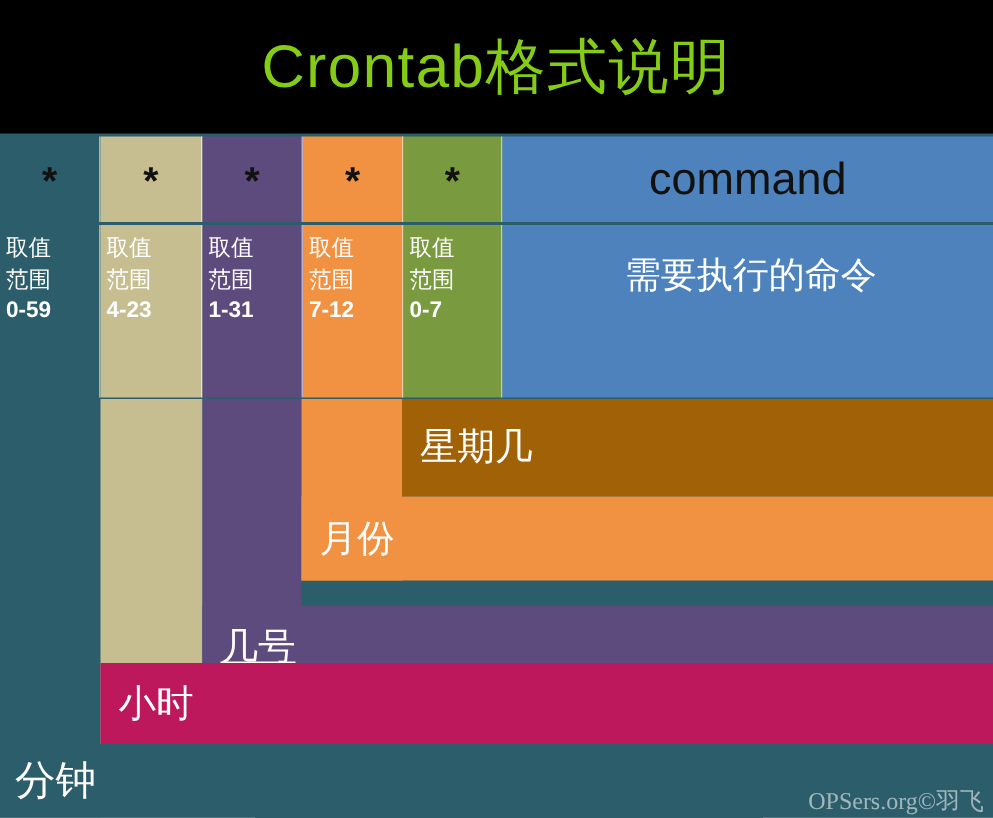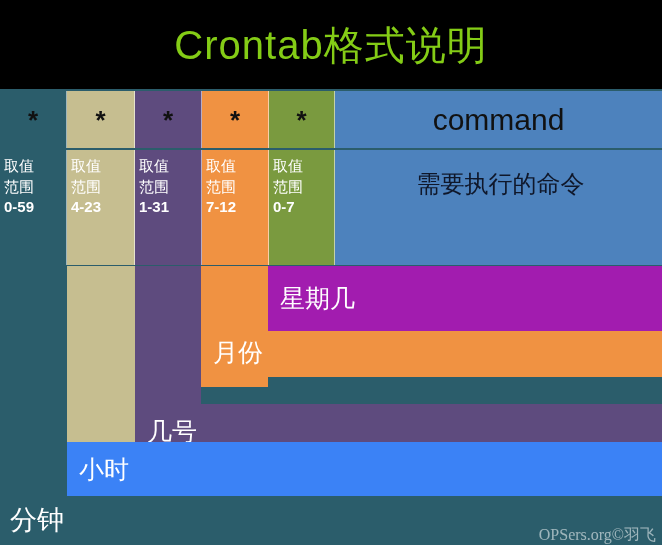--- a/index.html
+++ b/index.html
@@ -74,21 +74,21 @@
   .step{
     position:absolute;
     box-sizing:border-box;
     color:#ffffff;
     display:flex;align-items:center;
     padding-left:12px;
     font-size:25px;
     line-height:1;
   }
   .step-week  {left:268px;top:266px;width:394px;height:65px;}
-  .step-month {left:201px;top:331px;width:461px;height:46px;font-family:Liberation Mono, monospace;}
+  .step-month {left:201px;top:331px;width:461px;height:56px;}
   .step-day   {left:135px;top:404px;width:527px;height:55px;text-decoration:underline;}
   .step-hour  {left:67px; top:442px;width:595px;height:54px;}
   .step-min   {left:0px;  top:496px;width:662px;height:49px;padding-left:10px;font-size:27px;}
   
   .band{position:absolute;box-sizing:border-box;}
   .band-teal  {left:0px;  top:266px;width:67px; height:279px;}
   .band-tan   {left:67px; top:266px;width:68px; height:230px;}
   .band-purple{left:135px;top:266px;width:66px; height:176px;}
   .band-orange{left:201px;top:266px;width:67px; height:121px;}
   
@@ -153,35 +153,35 @@
     <div class="range-cell w4" style="background: rgb(240, 146, 66); color: rgb(255, 255, 255);">
       <div>取值</div>
       <div>范围</div>
       <div class="rng">7-12</div>
     </div>
     <div class="range-cell w5" style="background: rgb(122, 154, 63); color: rgb(255, 255, 255);">
       <div>取值</div>
       <div>范围</div>
       <div class="rng">0-7</div>
     </div>
-    <div class="range-cell wcmd cmd-body" style="background: rgb(77, 130, 189); color: #0f172a;">
+    <div class="range-cell wcmd cmd-body" style="background: rgb(77, 130, 189); color: #ffffff;">
       <span>需要执行的命令</span>
     </div>
   </div>
 
-  <div class="step step-week" style="background: #a21caf; align-items: center;">
+  <div class="step step-week" style="background: #a16207; align-items: center;">
     <span>星期几</span>
   </div>
   <div class="step step-month" style="background: rgb(240, 146, 66);">
     <span>月份</span>
   </div>
   <div class="step step-day" style="background: rgb(94, 75, 126);">
     <span>几号</span>
   </div>
-  <div class="step step-hour" style="background: #3b82f6;">
+  <div class="step step-hour" style="background: #be185d;">
     <span>小时</span>
   </div>
   <div class="step step-min" style="background: rgb(43, 93, 107);">
     <span>分钟</span>
   </div>
 
   <div class="watermark" style="color: rgba(255, 255, 255, 0.55);">OPSers.org©羽飞</div>
 
 </div>
 

